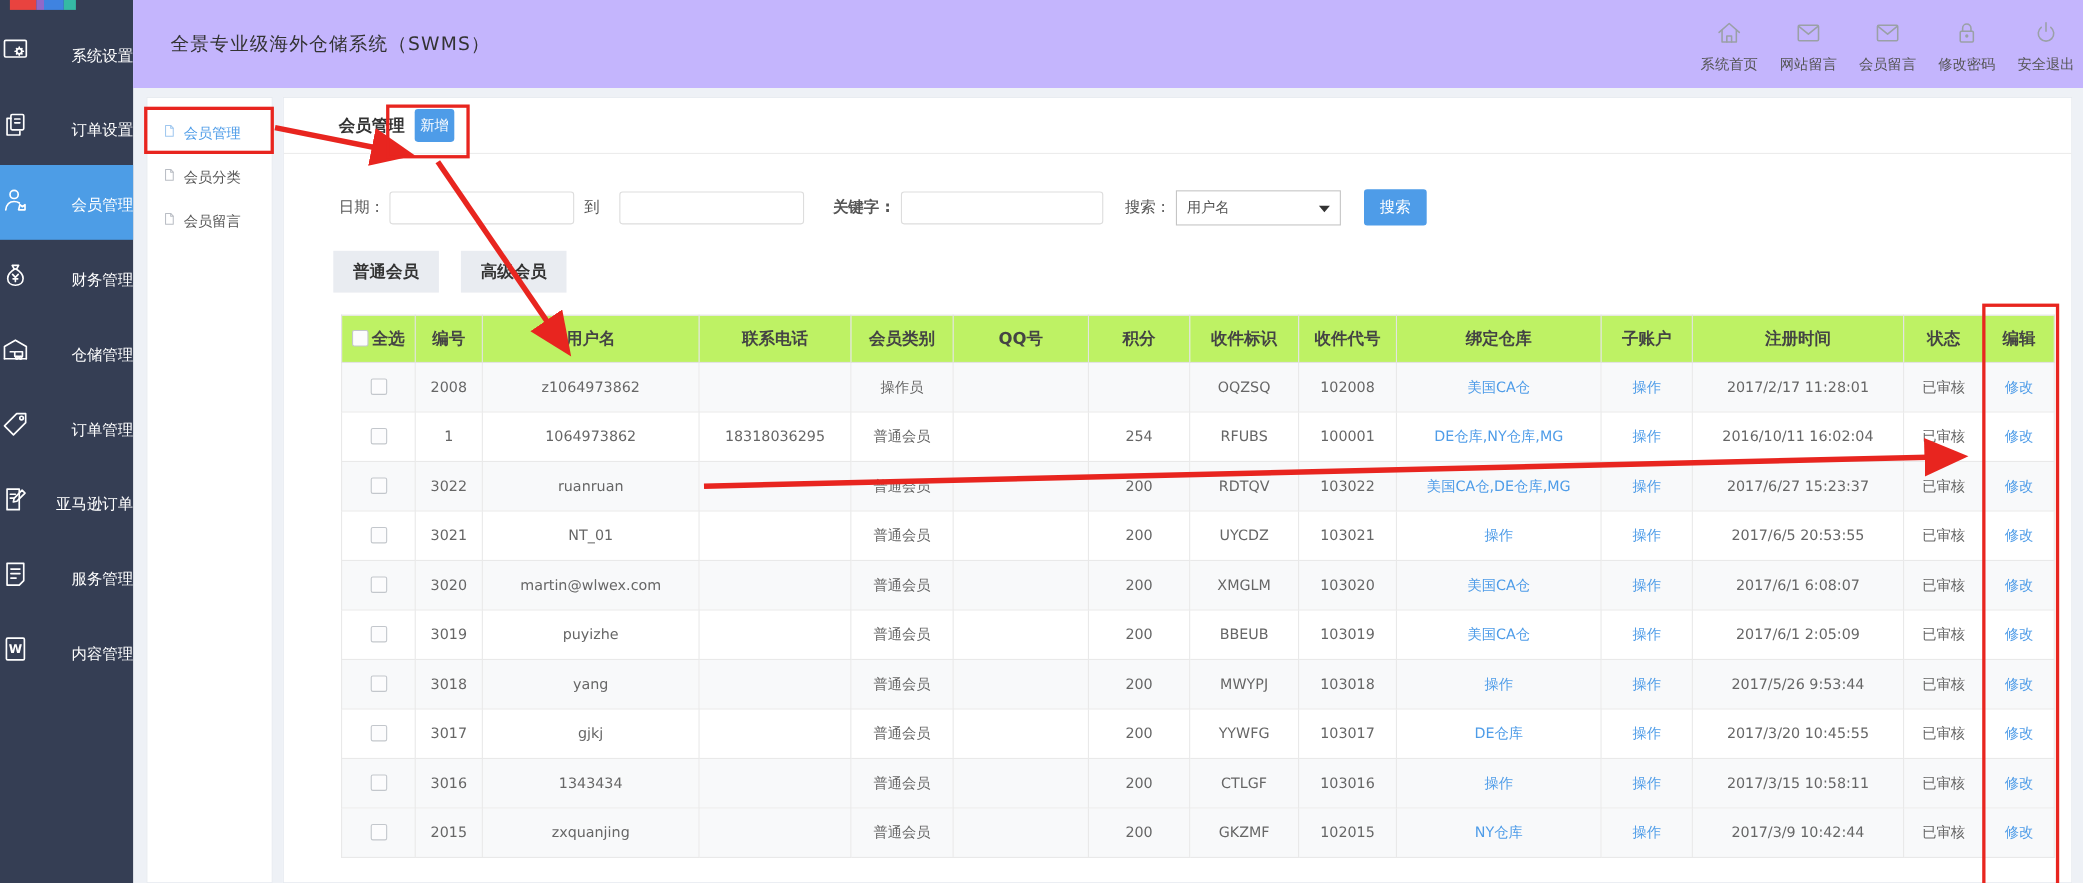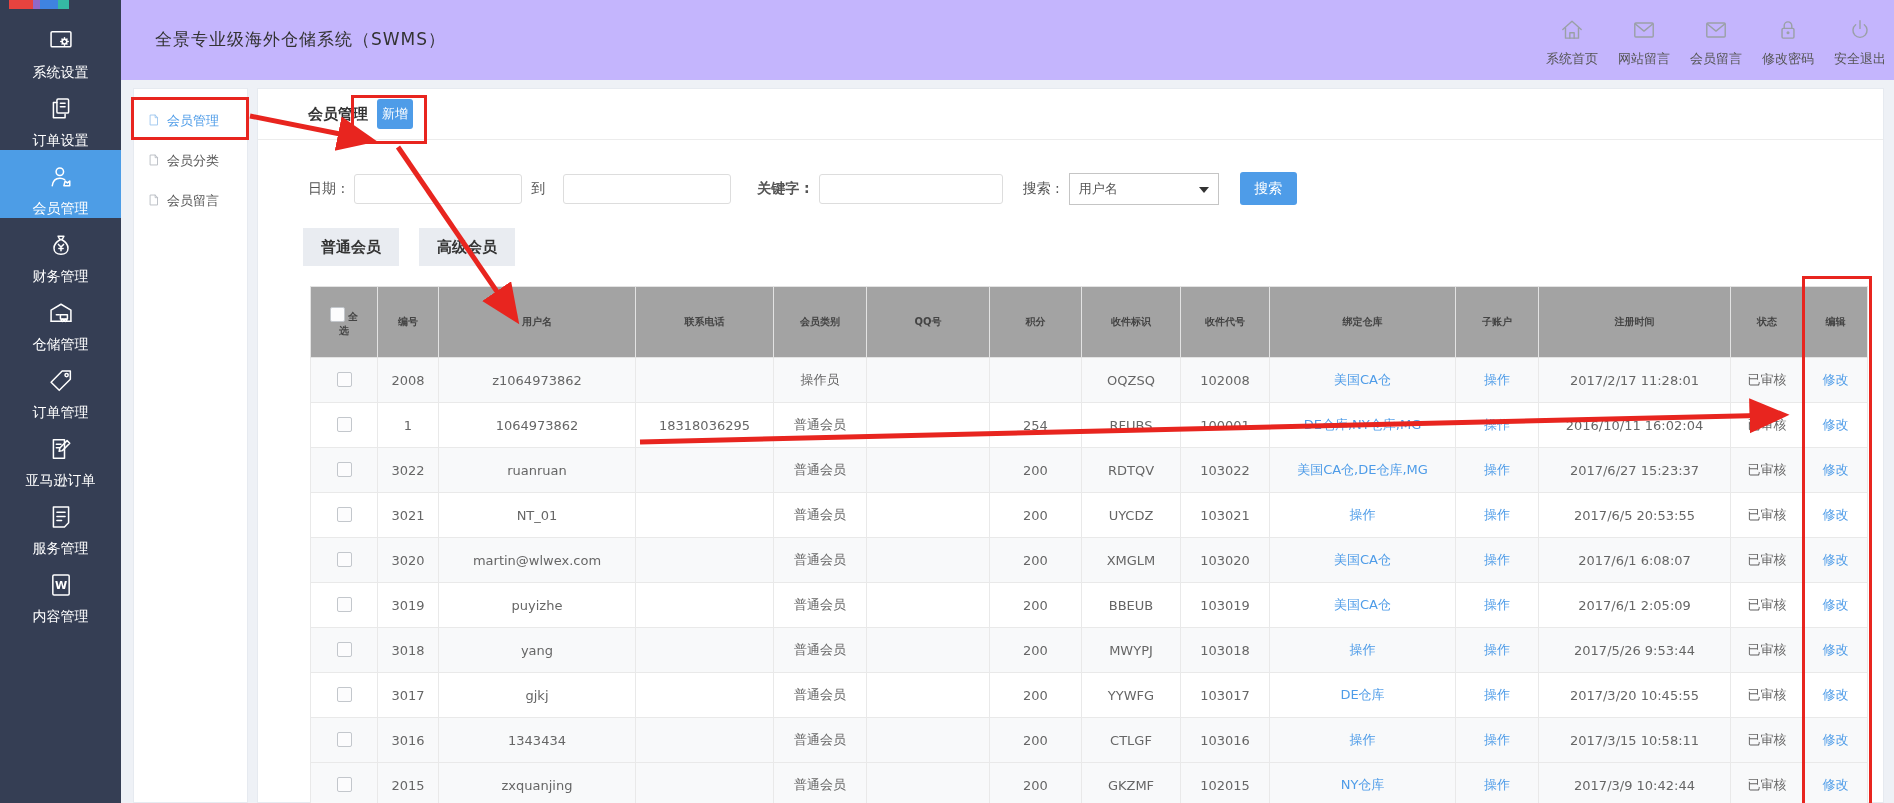--- a/index.html
+++ b/index.html
@@ -7,21 +7,21 @@
     width:1894px;height:803px;overflow:hidden;position:relative;
     background:#eef1f6;
     font-family:"DejaVu Sans","Liberation Sans",sans-serif;
     color:#333;
   }
   
   #sidebar{position:absolute;left:0;top:0;width:121px;height:803px;background:#353e54;}
   #stripes{position:absolute;top:0;left:9px;height:9px;display:flex;}
   #stripes span{display:block;height:9px;}
   .side-items{padding-top:14px;}
-  .side-item{height:68px;display:flex;flex-direction:column;align-items:center;justify-content:flex-end;cursor:pointer;}
+  .side-item{height:68px;display:flex;flex-direction:row;align-items:center;justify-content:space-between;cursor:pointer;}
   .side-item.active{background:#4d9de6;}
   .side-item .icn{width:28px;height:28px;}
   .side-label{color:#fff;font-size:14px;margin-top:5px;white-space:nowrap;}
   
   #topbar{position:absolute;left:121px;top:0;width:1773px;height:80px;background:#c4b5fd;}
   #page-title{position:absolute;left:34px;top:28px;font-size:17px;font-weight:normal;margin:0;color:#333;letter-spacing:1px;}
   #topnav{position:absolute;right:2px;top:17px;display:flex;}
   .nav-item{width:64px;margin-left:8px;display:flex;flex-direction:column;align-items:center;cursor:pointer;}
   .nav-item .icn{width:26px;height:26px;}
   .nav-label{font-size:13px;color:#555;margin-top:3px;white-space:nowrap;}
@@ -42,21 +42,21 @@
   .lbl-kw{margin-left:26px;font-weight:bold;}
   .lbl-se{margin-left:20px;margin-right:9px;}
   #kw-input{width:184px;}
   .select-box{width:150px;height:32px;border:1px solid #c5c5c5;box-sizing:border-box;display:flex;align-items:center;padding:0 9px;color:#555;font-size:13px;cursor:pointer;background:#fff;position:relative;}
   .select-box .caret{position:absolute;right:9px;top:13px;width:0;height:0;border-left:5px solid transparent;border-right:5px solid transparent;border-top:6px solid #333;}
   #search-btn{margin-left:21px;background:#4e9ce8;color:#fff;border:none;border-radius:3px;font-size:14px;width:57px;height:33px;cursor:pointer;font-family:inherit;}
   .tabs{margin-top:23px;padding-left:45px;display:flex;}
   .tab{width:96px;height:38px;background:#e9ecf1;display:flex;align-items:center;justify-content:center;font-size:15px;font-weight:bold;color:#333;cursor:pointer;margin-right:20px;}
   
   #member-table{margin:20px 0 0 52px;border-collapse:collapse;table-layout:fixed;width:1557px;}
-  #member-table th{height:36px;font-size:10px;font-weight:bold;color:#444;border:1px solid #e3e3e3;background:#a3a3a3;padding:17px;text-align:center;}
+  #member-table th{height:36px;font-size:15px;font-weight:bold;color:#444;border:1px solid #e3e3e3;background:#bef264;padding:3px;text-align:center;}
   #member-table td{height:44px;font-size:13px;color:#666;border:1px solid #e9e9e9;text-align:center;padding:0 3px;overflow:hidden;white-space:nowrap;}
   #member-table tr.alt td{background:#f8f9fa;}
   .cb{display:inline-block;width:13px;height:13px;border:1px solid #c3c7cc;border-radius:2px;background:#fcfcfd;vertical-align:-2px;cursor:pointer;}
   .hdr-cb{margin-right:3px;}
   .lnk{color:#4e9ce8;cursor:pointer;text-decoration:none;}
   
   .ann-box{position:absolute;border:3px solid #e8251f;pointer-events:none;z-index:60;}
   #ann-box-menu{left:131px;top:97px;width:112px;height:37px;}
   #ann-box-add{left:351px;top:95px;width:70px;height:43px;}
   #ann-box-edit{left:1802px;top:276px;width:64px;height:527px;}

